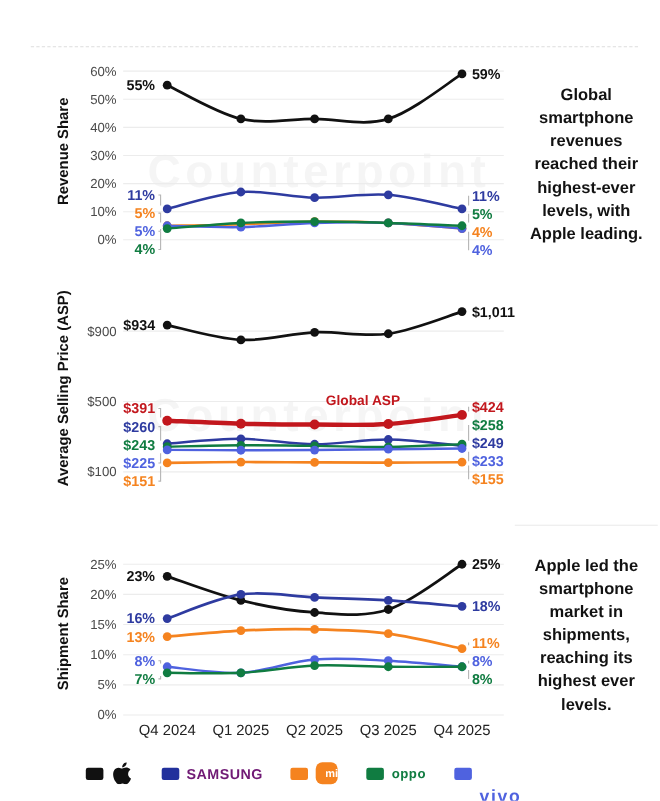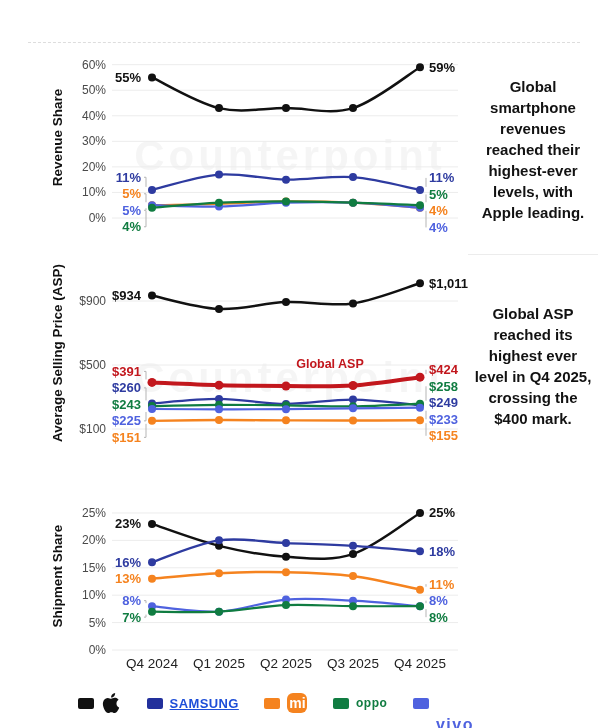--- a/index.html
+++ b/index.html
@@ -19,21 +19,21 @@
   #cap0{top:0;height:210px;}
   #cap1{top:210px;height:223px;border-top:1px solid #ececec;}
   #cap2{top:433px;height:200px;border-top:1px solid #ececec;}
   .legend{position:absolute;left:78px;top:686px;width:396px;height:34px;display:flex;align-items:center;justify-content:space-between;}
   .lg-item{display:flex;align-items:center;gap:7px;}
   .sw{width:16px;height:11px;border-radius:2px;display:inline-block;}
   .lg-label{font-weight:bold;}
   .samsung{font-size:13px;letter-spacing:.4px;}
   .oppo{font-size:12px;letter-spacing:.5px;}
   .vivo{font-size:16px;letter-spacing:1.5px;font-weight:600;margin-top:44px;}
-  .mi-badge{width:20px;height:20px;border-radius:6px;color:#fff;display:flex;align-items:center;justify-content:center;font-size:14px;font-weight:bold;}
+  .mi-badge{width:20px;height:20px;border-radius:6px;color:#fff;display:flex;align-items:center;justify-content:flex-end;font-size:10px;font-weight:bold;}
   .apple-svg{width:20px;height:20px;display:block;}
 </style>
 </head>
 <body>
 
 <div class="stage">
   <div class="top-rule"></div>
 
   <svg id="charts" width="600" height="680" viewBox="0 0 600 680" xmlns="http://www.w3.org/2000/svg">
       <text x="290" y="170" text-anchor="middle" class="wm">Counterpoint</text>
@@ -226,35 +226,35 @@
       <text x="219" y="668" text-anchor="middle" class="xlab">Q1 2025</text>
       <text x="286" y="668" text-anchor="middle" class="xlab">Q2 2025</text>
       <text x="353" y="668" text-anchor="middle" class="xlab">Q3 2025</text>
       <text x="420" y="668" text-anchor="middle" class="xlab">Q4 2025</text>
     </svg>
 
   <aside class="captions">
     <div class="caption" id="cap0">
       <p>Global smartphone revenues reached their highest-ever levels, with Apple leading.</p>
     </div>
-    <div class="caption" id="cap1">
-      <p>Global ASP reached its highest ever level in Q4 2025, crossing the $400 mark.</p>
+    <div class="caption" id="cap2">
+      <p>Apple led the smartphone market in shipments, reaching its highest ever levels.</p>
     </div>
   </aside>
 
   <div class="legend">
     <div class="lg-item">
       <span class="sw" style="background: rgb(17, 17, 17);"></span>
       <svg class="apple-svg" viewBox="0 0 24 24">
         <path fill="#111111" d="M12.152 6.896c-.948 0-2.415-1.078-3.96-1.04-2.04.027-3.91 1.183-4.961 3.014-2.117 3.675-.546 9.103 1.519 12.09 1.013 1.454 2.208 3.09 3.792 3.03 1.52-.065 2.09-.987 3.935-.987 1.831 0 2.35.987 3.96.948 1.637-.026 2.676-1.48 3.676-2.948 1.156-1.688 1.636-3.325 1.662-3.415-.039-.013-3.182-1.221-3.22-4.857-.026-3.04 2.48-4.494 2.597-4.559-1.429-2.09-3.623-2.324-4.39-2.376-2-.156-3.675 1.09-4.61 1.09zm3.536-3.066c.843-1.012 1.4-2.427 1.245-3.83-1.207.052-2.662.805-3.532 1.818-.78.896-1.454 2.338-1.273 3.714 1.338.104 2.715-.688 3.56-1.702"></path>
       </svg>
     </div>
     <div class="lg-item">
       <span class="sw" style="background: rgb(34, 48, 156);"></span>
-      <span class="lg-label samsung" style="color: #1d4ed8; text-decoration: underline;">SAMSUNG</span>
+      <span class="lg-label samsung" style="color: #701a75;">SAMSUNG</span>
     </div>
     <div class="lg-item">
       <span class="sw" style="background: rgb(245, 131, 31);"></span>
       <span class="mi-badge" style="background: rgb(245, 131, 31);">
           <span>mi</span>
         </span>
     </div>
     <div class="lg-item">
       <span class="sw" style="background: rgb(16, 124, 65);"></span>
       <span class="lg-label oppo" style="color: rgb(16, 124, 65);">oppo</span>

